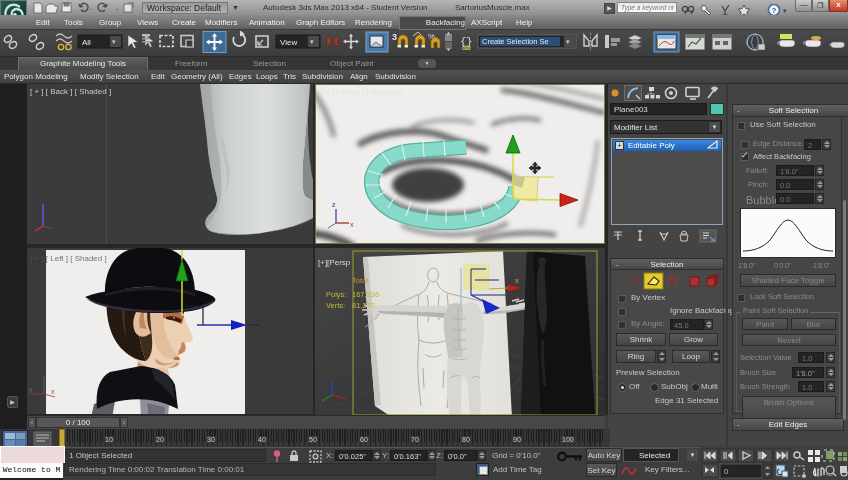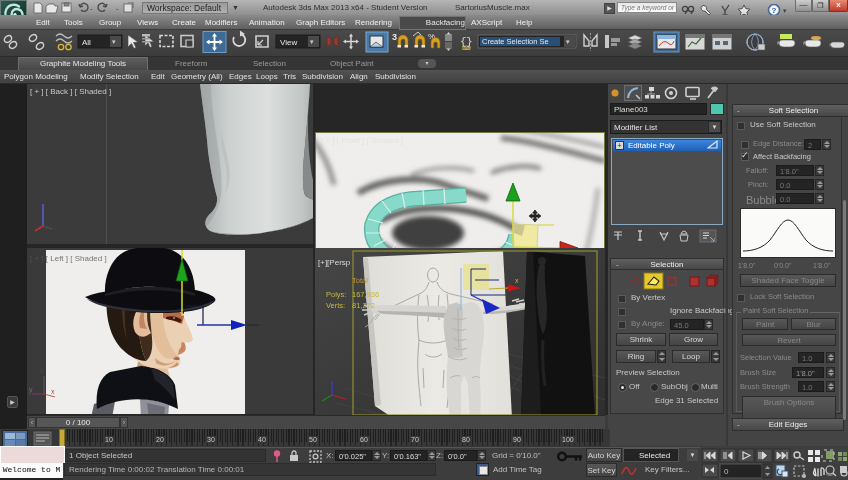--- a/index.html
+++ b/index.html
@@ -265,21 +265,21 @@
 <path d="M196 70 C200 84 201 98 198 110 C204 100 204 86 200 72 C198 64 196 56 195 48 C194 55 194 62 196 70 Z" fill="#b8bdbd" opacity="0.7"></path>
 </svg>
 <div class="abs" style="left:3px;top:3px;font-size:8px;color:#c9c9c9;">[ + ] [ Back ] [ Shaded ]</div>
 <svg width="40" height="40" style="position:absolute;left:5px;top:116px;">
 <path d="M11 4 l0 22" stroke="#5a5ad8" stroke-width="1.6"></path>
 <path d="M11 26 l-8 5" stroke="#c03030" stroke-width="1.6"></path>
 <path d="M11 26 l9 3" stroke="#555" stroke-width="1"></path>
 </svg>
 </div>
 
-<div class="abs" id="vp2" style="left:315px;top:84px;width:290px;height:160px;background:#efeeec;border:1px solid #75753f;box-sizing:border-box;overflow:hidden;margin-top:48px;">
+<div class="abs" id="vp2" style="left:315px;top:84px;width:290px;height:160px;background:#efeeec;border:1px solid #75753f;box-sizing:border-box;overflow:hidden;">
 <svg width="288" height="158" style="position:absolute;left:0;top:0;">
 <defs>
           <filter id="bl3" x="-30%" y="-30%" width="160%" height="160%">
             <feGaussianBlur stdDeviation="2.6"></feGaussianBlur>
           </filter>
 <filter id="bl2" x="-30%" y="-30%" width="160%" height="160%">
             <feGaussianBlur stdDeviation="1.8"></feGaussianBlur>
           </filter>
         </defs>
 <g filter="url(#bl3)">

